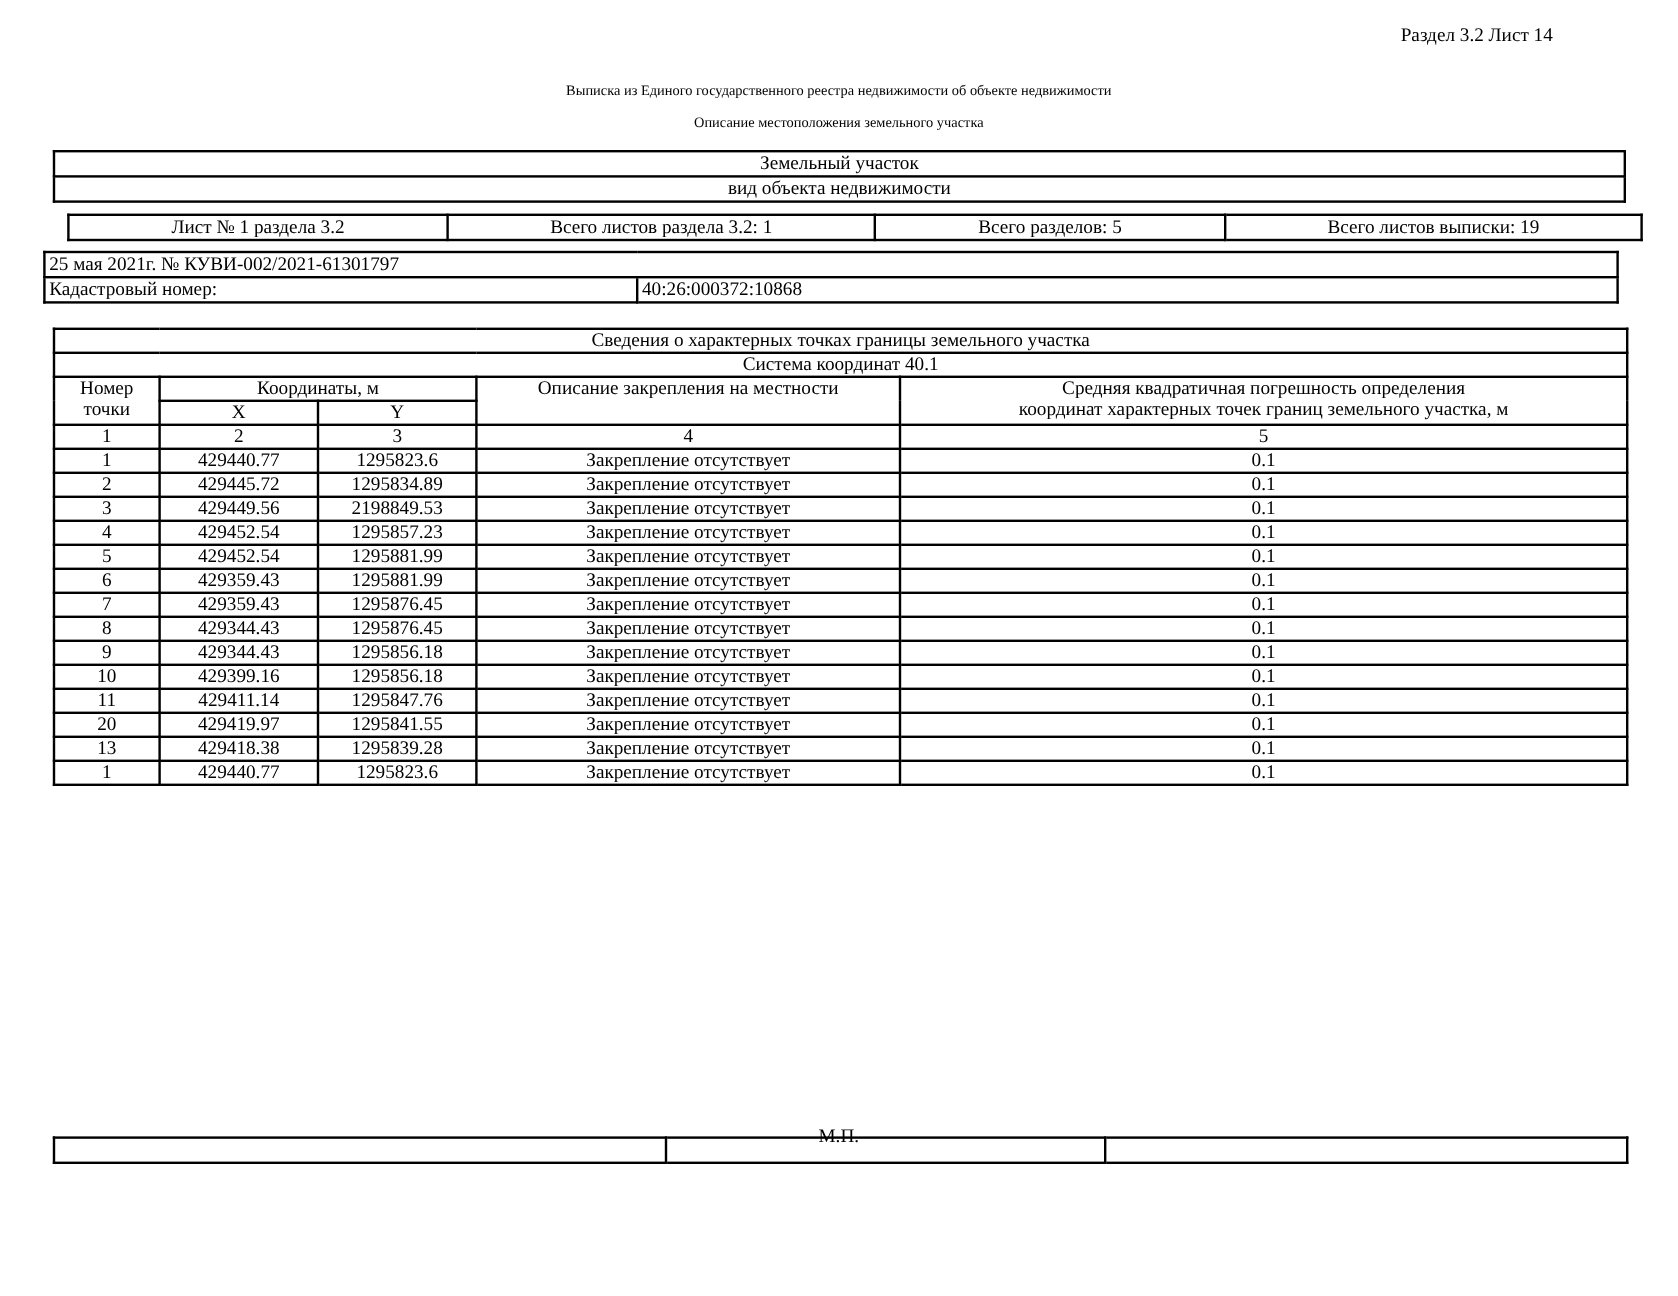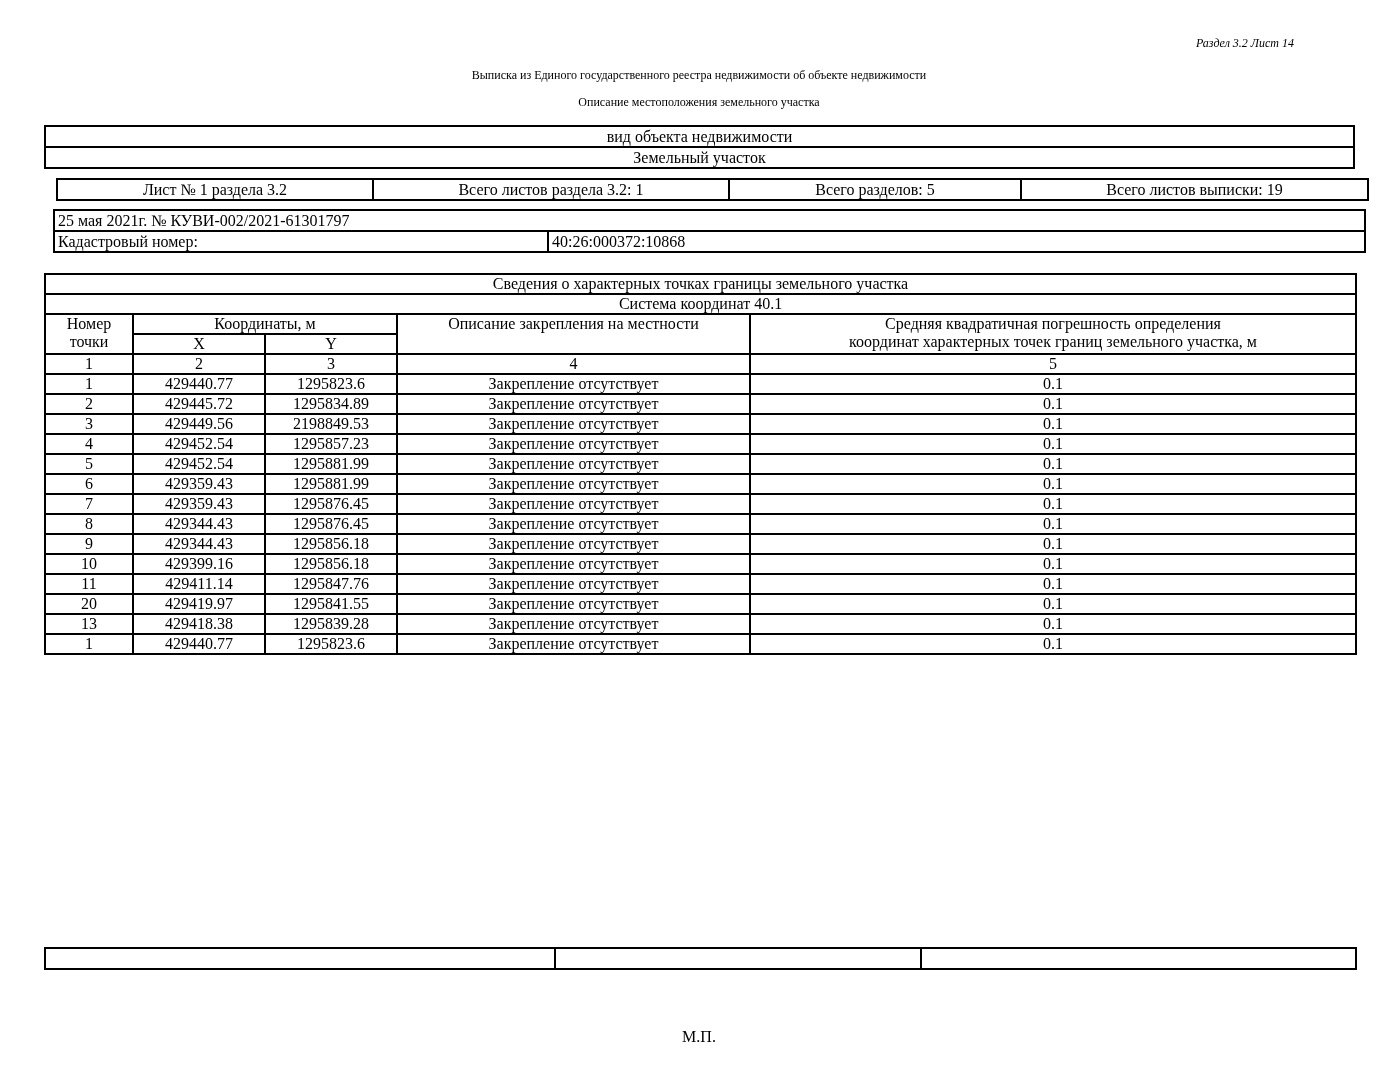--- a/index.html
+++ b/index.html
@@ -1,51 +1,51 @@
 <!DOCTYPE html>
 <html><head>
 <meta charset="utf-8">
 <style>
   html, body { margin:0; padding:0; background:#ffffff; }
   body { width:1398px; height:1080px; position:relative; font-family:"Liberation Serif", serif; color:#000; font-size:16px; }
   .abs { position:absolute; }
-  .sheet-label { top:36px; right:104px; font-size:12px;font-style:italic; }
+  .sheet-label { top:21px; right:104px; font-size:16px; }
   .title1 { top:68px; left:0; width:1398px; text-align:center; font-size:12px; }
   .title2 { top:95px; left:0; width:1398px; text-align:center; font-size:12px; }
   table { border-collapse:collapse; table-layout:fixed; }
   td { border:2px solid #000; padding:0 3px; line-height:18px; font-size:16px; white-space:nowrap; overflow:hidden; }
   .c { text-align:center; }
   .l { text-align:left; }
   #t-object { top:125px; left:44px; width:1311px; }
   #t-object td { height:19px; }
   #t-sheets { top:178px; left:56px; width:1311px; }
   #t-sheets td { height:19px; }
-  #t-ident { top:209px; left:53px; width:1311px;padding-left:17px; }
+  #t-ident { top:209px; left:36px; width:1311px;padding-left:17px; }
   #t-ident td { height:19px; }
   #t-points { top:273px; left:44px; width:1311px; }
   #t-points td { height:18px; }
   #t-points .hdr2 td { line-height:18px; }
   #t-sign { top:947px; left:44px; width:1311px; }
   #t-sign td { height:19px; }
-  .stamp { top:1028px; left:0; width:1398px; text-align:center; font-size:16px; }
+  .stamp { top:939px; left:0; width:1398px; text-align:center; font-size:16px; }
 </style>
 </head>
 <body>
 
 <div class="abs sheet-label">Раздел 3.2 Лист 14</div>
 <div class="abs title1">Выписка из Единого государственного реестра недвижимости об объекте недвижимости</div>
 <div class="abs title2">Описание местоположения земельного участка</div>
 
 <table class="abs" id="t-object">
   <tbody>
       <tr>
+        <td class="c">Земельный участок</td>
+      </tr>
+  <tr>
         <td class="c">вид объекта недвижимости</td>
-      </tr>
-  <tr>
-        <td class="c">Земельный участок</td>
       </tr>
 </tbody>
   </table>
 
 <table class="abs" id="t-sheets">
   <colgroup>
       <col style="width:316px">
       <col style="width:356px">
       <col style="width:292px">
       <col style="width:347px">

